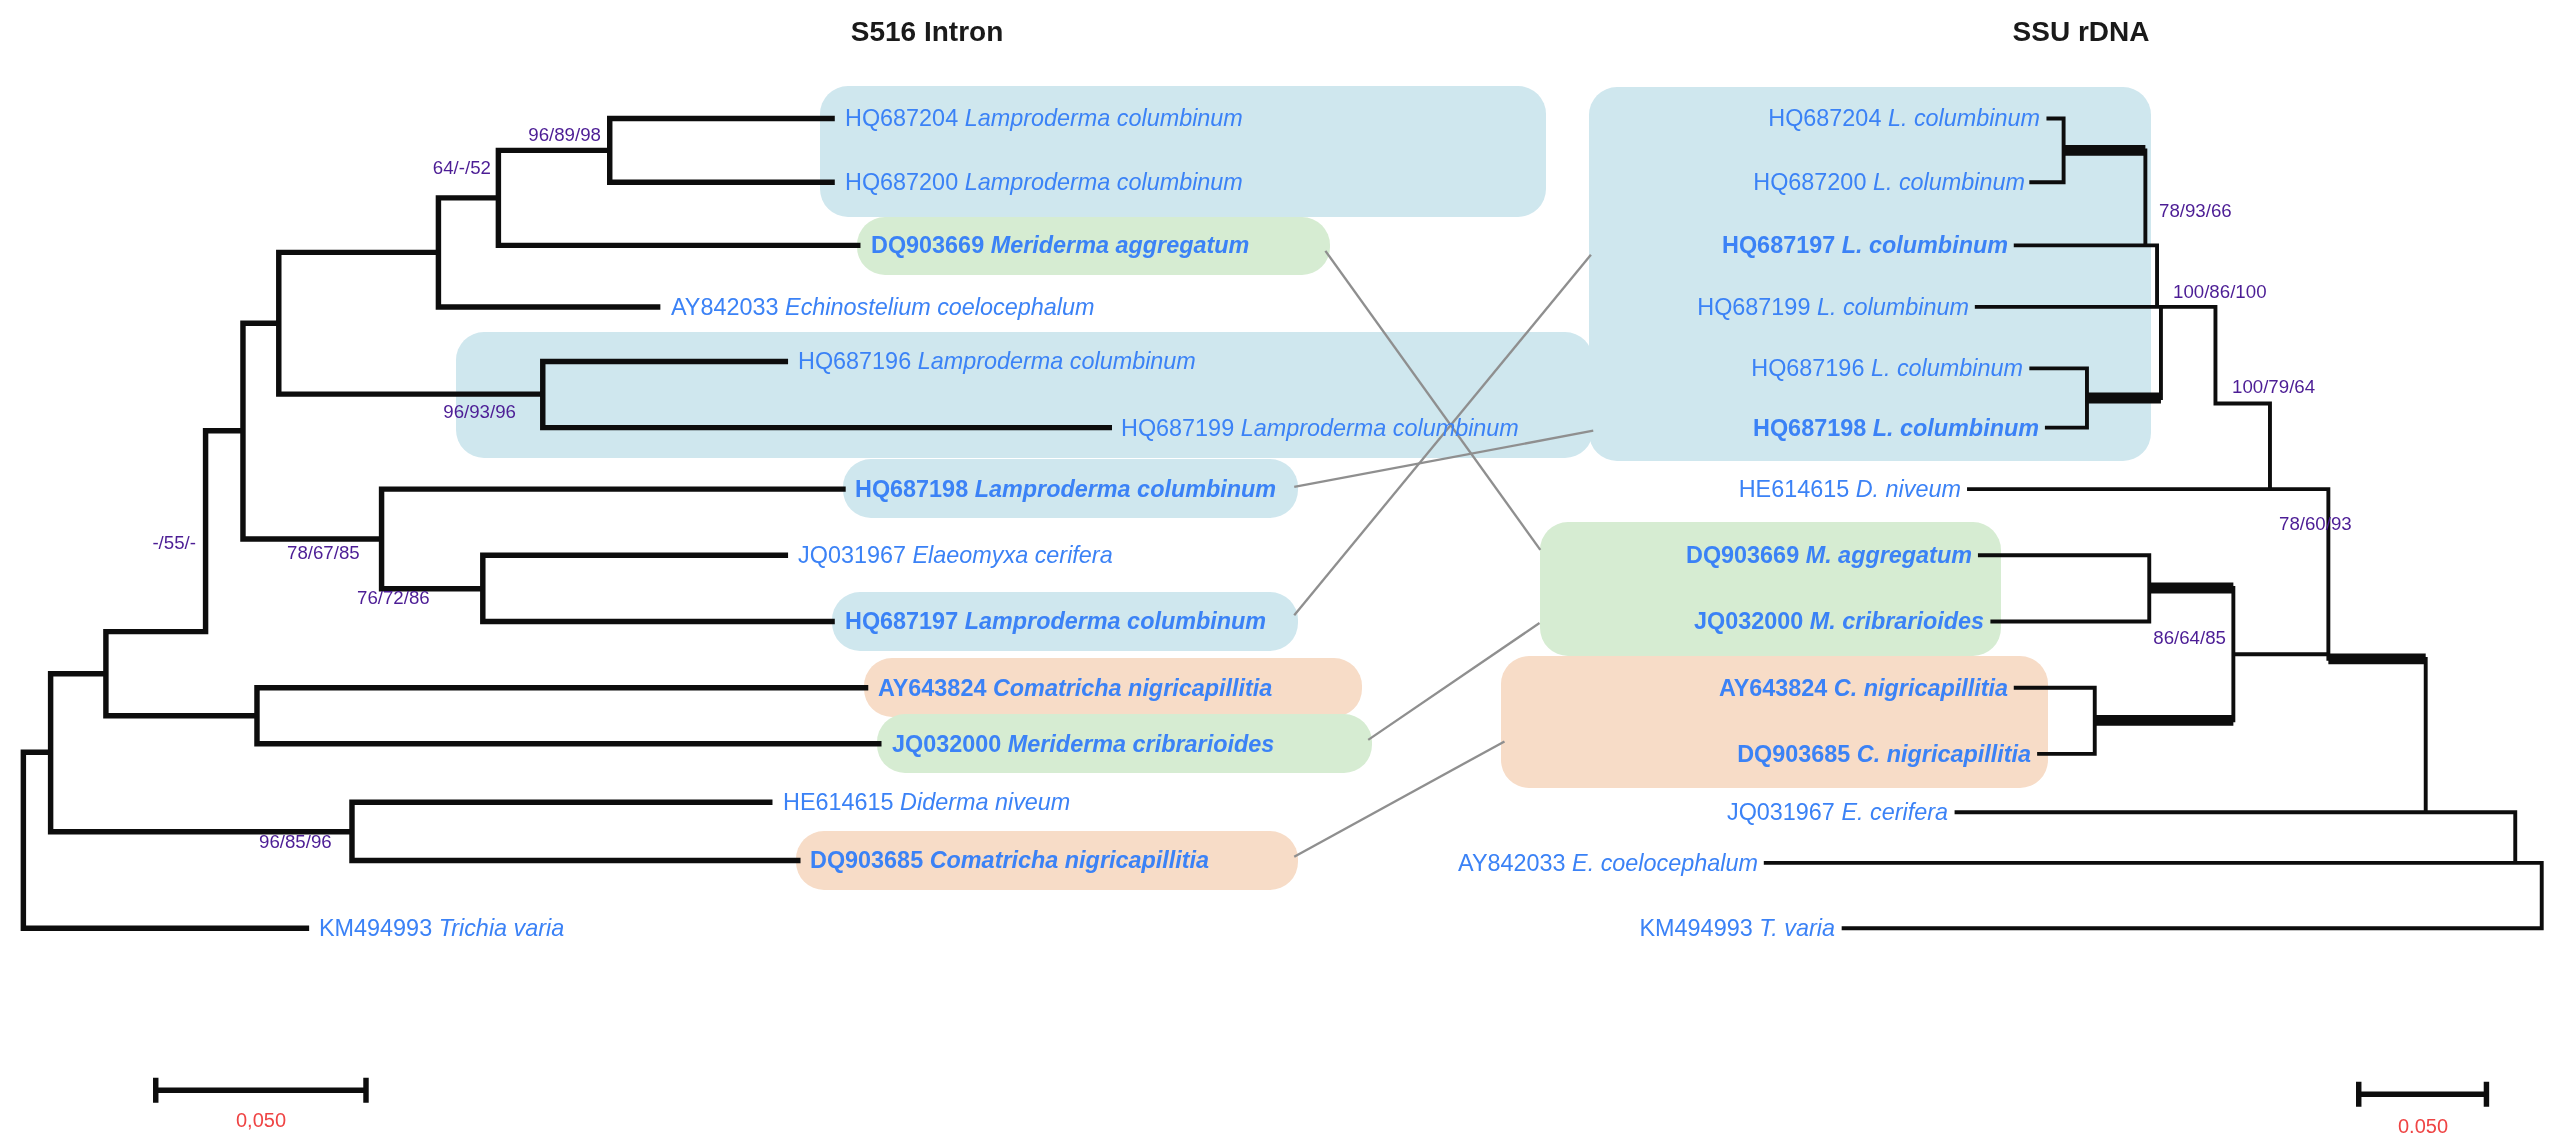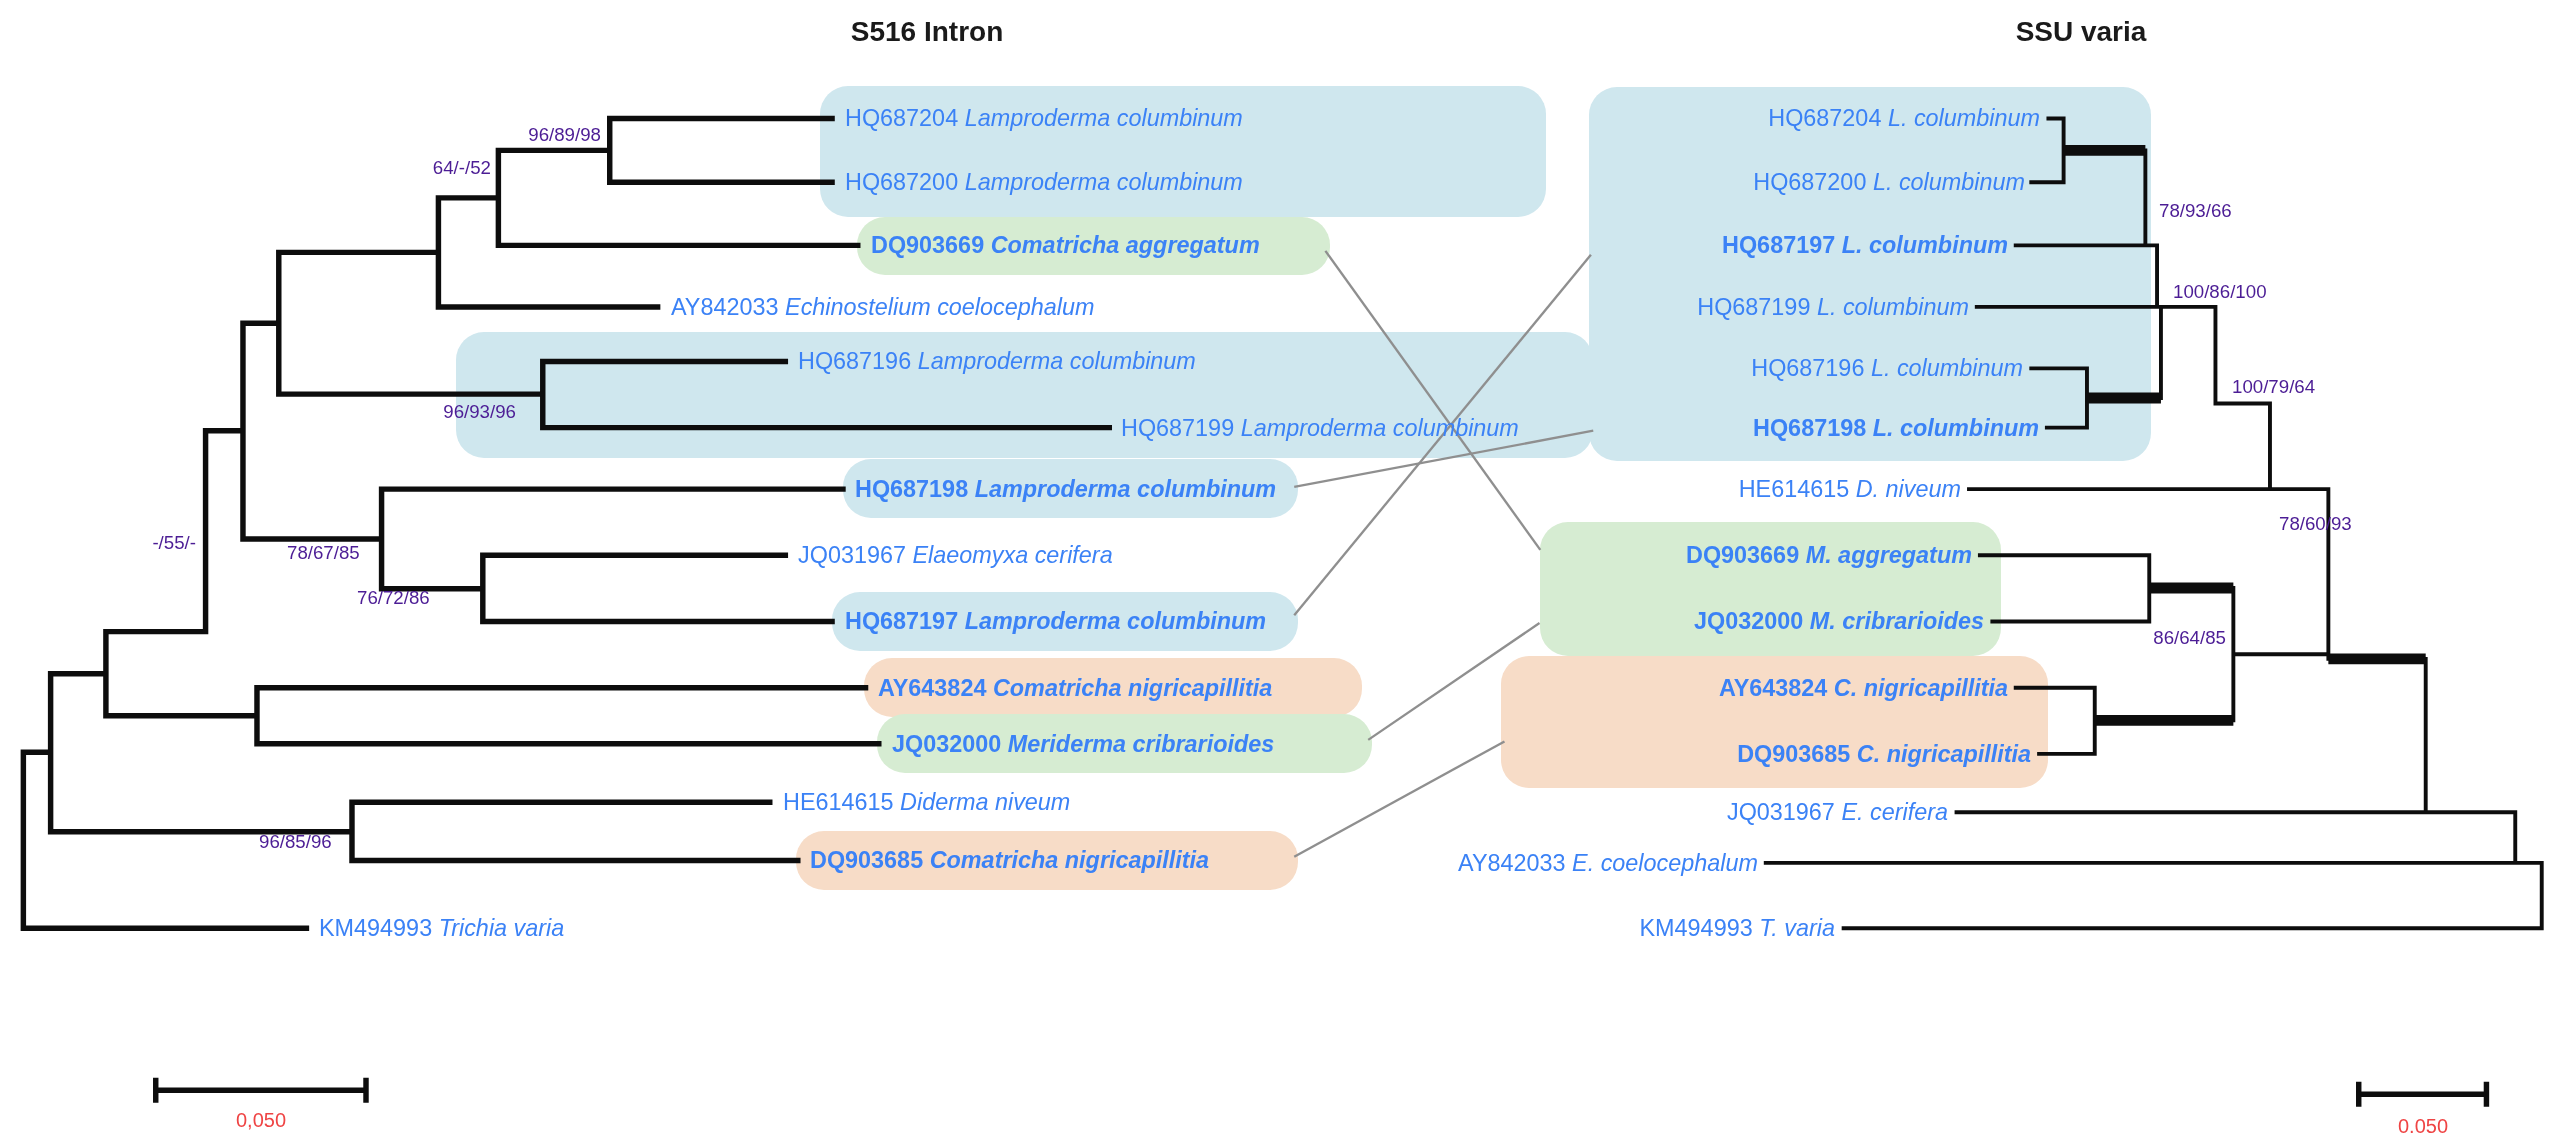--- a/index.html
+++ b/index.html
@@ -46,26 +46,26 @@
       </g>
     <path d="M783 152 H1072 M783 234 H1072 M783 148.5 V237.5 M640 193 H783 M640 189.5 V318.5 M640 315 H1105 M563 254 H640 M563 250.5 V397.5 M563 394 H848 M358 324 H563 M358 320.5 V509.5 M697 464 H1012 M697 549 H1428 M697 460.5 V552.5 M358 506 H697 M312 415 H358 M312 411.5 V695.5 M490 628 H1086 M620 713 H1012 M620 798 H1072 M620 709.5 V801.5 M490 756 H620 M490 624.5 V759.5 M312 692 H490 M264 553 H312 M264 549.5 V814.5 M136 811 H264 M136 807.5 V922.5 M330 883 H1115 M330 955 H1132 M330 879.5 V958.5 M136 919 H330 M65 865 H136 M65 861.5 V1071.5 M452 1030 H992 M452 1105 H1028 M452 1026.5 V1108.5 M65 1068 H452 M30 966 H65 M30 962.5 V1195.5 M30 1192 H397" fill="none" stroke="#0d0d0d" stroke-width="7"></path>
     <path d="M2628 152 H2650 M2606 234 H2650 M2650 149.5 V236.5 M2586 315 H2770 M2755 190.5 V317.5 M2770 312.5 V396.5 M2536 394 H2845 M2606 473 H2680 M2626 549 H2680 M2680 470.5 V551.5 M2775 391.5 V513.5 M2845 391.5 V520.5 M2845 518 H2915 M2915 515.5 V630.5 M2526 628 H2990 M2990 625.5 V848.5 M2540 713 H2760 M2556 798 H2760 M2760 710.5 V800.5 M2586 883 H2690 M2616 968 H2690 M2690 880.5 V970.5 M2868 752.5 V927.5 M2868 840 H2990 M3115 843.5 V1045.5 M2510 1043 H3230 M3230 1040.5 V1110.5 M2265 1108 H3264 M3264 1105.5 V1194.5 M2365 1192 H3264" fill="none" stroke="#0d0d0d" stroke-width="5"></path>
     <path d="M2650 193 H2755 M2680 511 H2775 M2760 755 H2868 M2690 925 H2868 M2990 846 H3115" fill="none" stroke="#0d0d0d" stroke-width="14"></path>
     <path d="M200 1400 H470 M200 1384 V1416 M470 1384 V1416" fill="none" stroke="#0d0d0d" stroke-width="7"></path>
     <path d="M3029 1405 H3193 M3029 1389 V1421 M3193 1389 V1421" fill="none" stroke="#0d0d0d" stroke-width="7"></path>
   </svg>
 
   <div class="layer" id="text-layer">
     <div class="tree-title" style="left:927px;top:15.6px;">S516 Intron</div>
-    <div class="tree-title" style="left:2081px;top:15.6px;">SSU varia</div>
+    <div class="tree-title" style="left:2081px;top:15.6px;">SSU rDNA</div>
     <div class="scale-label" style="left:261px;top:1109px;">0,050</div>
     <div class="scale-label" style="left:2423px;top:1115px;">0.050</div>
   <div class="taxon" style="left: 845px; top: 118px;"><span>HQ687204</span> <span class="species">Lamproderma columbinum</span></div>
       <div class="taxon" style="left: 845px; top: 182px;"><span>HQ687200</span> <span class="species">Lamproderma columbinum</span></div>
-      <div class="taxon bold" style="left: 871px; top: 245px;"><span>DQ903669</span> <span class="species">Comatricha aggregatum</span></div>
+      <div class="taxon bold" style="left: 871px; top: 245px;"><span>DQ903669</span> <span class="species">Meriderma aggregatum</span></div>
       <div class="taxon" style="left: 671px; top: 307px;"><span>AY842033</span> <span class="species">Echinostelium coelocephalum</span></div>
       <div class="taxon" style="left: 798px; top: 361px;"><span>HQ687196</span> <span class="species">Lamproderma columbinum</span></div>
       <div class="taxon" style="left: 1121px; top: 428px;"><span>HQ687199</span> <span class="species">Lamproderma columbinum</span></div>
       <div class="taxon bold" style="left: 855px; top: 489px;"><span>HQ687198</span> <span class="species">Lamproderma columbinum</span></div>
       <div class="taxon" style="left: 798px; top: 555px;"><span>JQ031967</span> <span class="species">Elaeomyxa cerifera</span></div>
       <div class="taxon bold" style="left: 845px; top: 621px;"><span>HQ687197</span> <span class="species">Lamproderma columbinum</span></div>
       <div class="taxon bold" style="left: 878px; top: 688px; text-align: center;"><span>AY643824</span> <span class="species">Comatricha nigricapillitia</span></div>
       <div class="taxon bold" style="left: 892px; top: 744px;"><span>JQ032000</span> <span class="species">Meriderma cribrarioides</span></div>
       <div class="taxon" style="left: 783px; top: 802px;"><span>HE614615</span> <span class="species">Diderma niveum</span></div>
       <div class="taxon bold" style="left: 810px; top: 860px;"><span>DQ903685</span> <span class="species">Comatricha nigricapillitia</span></div>

